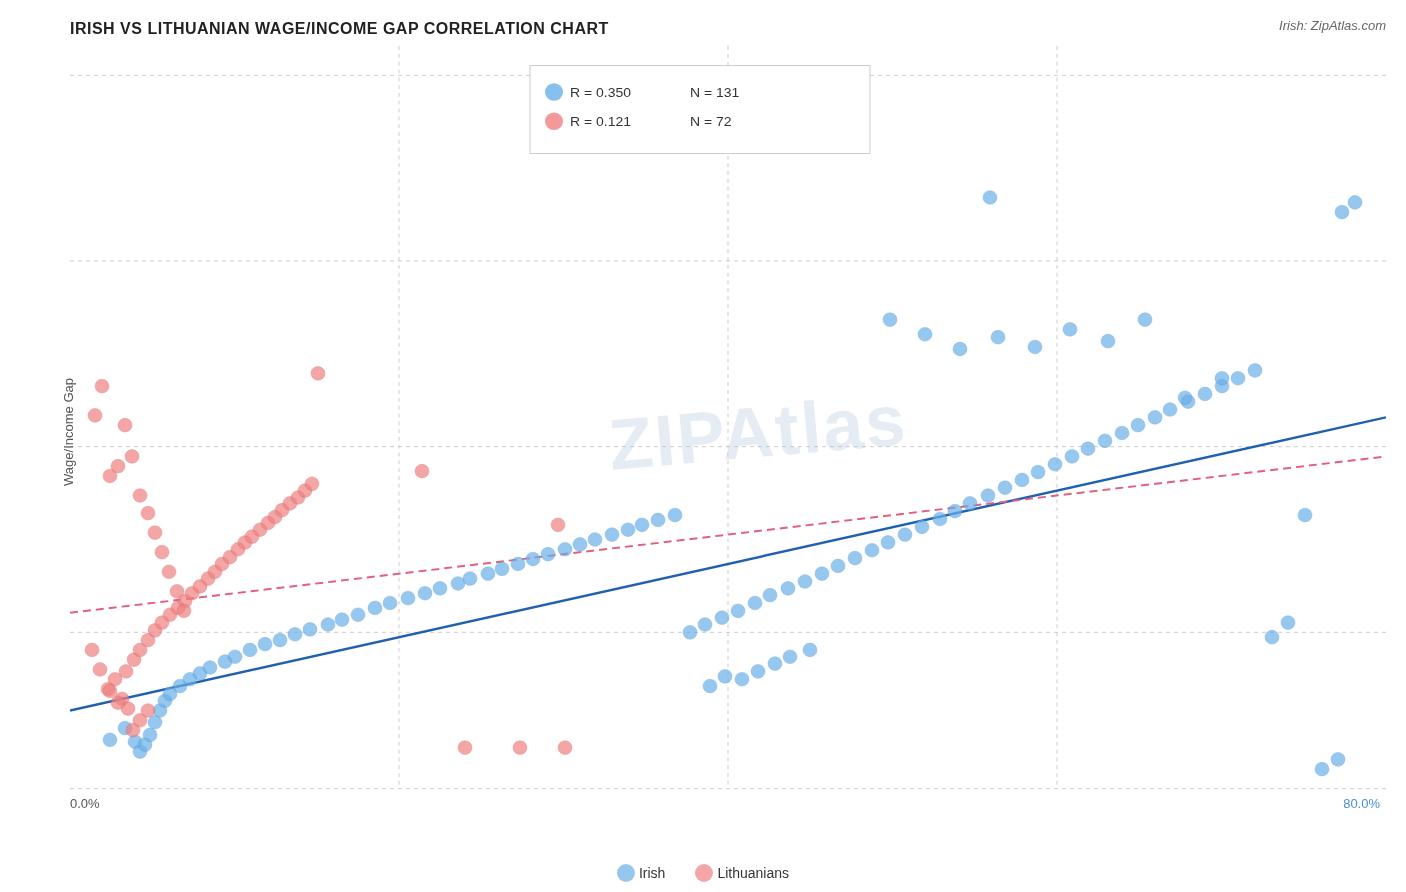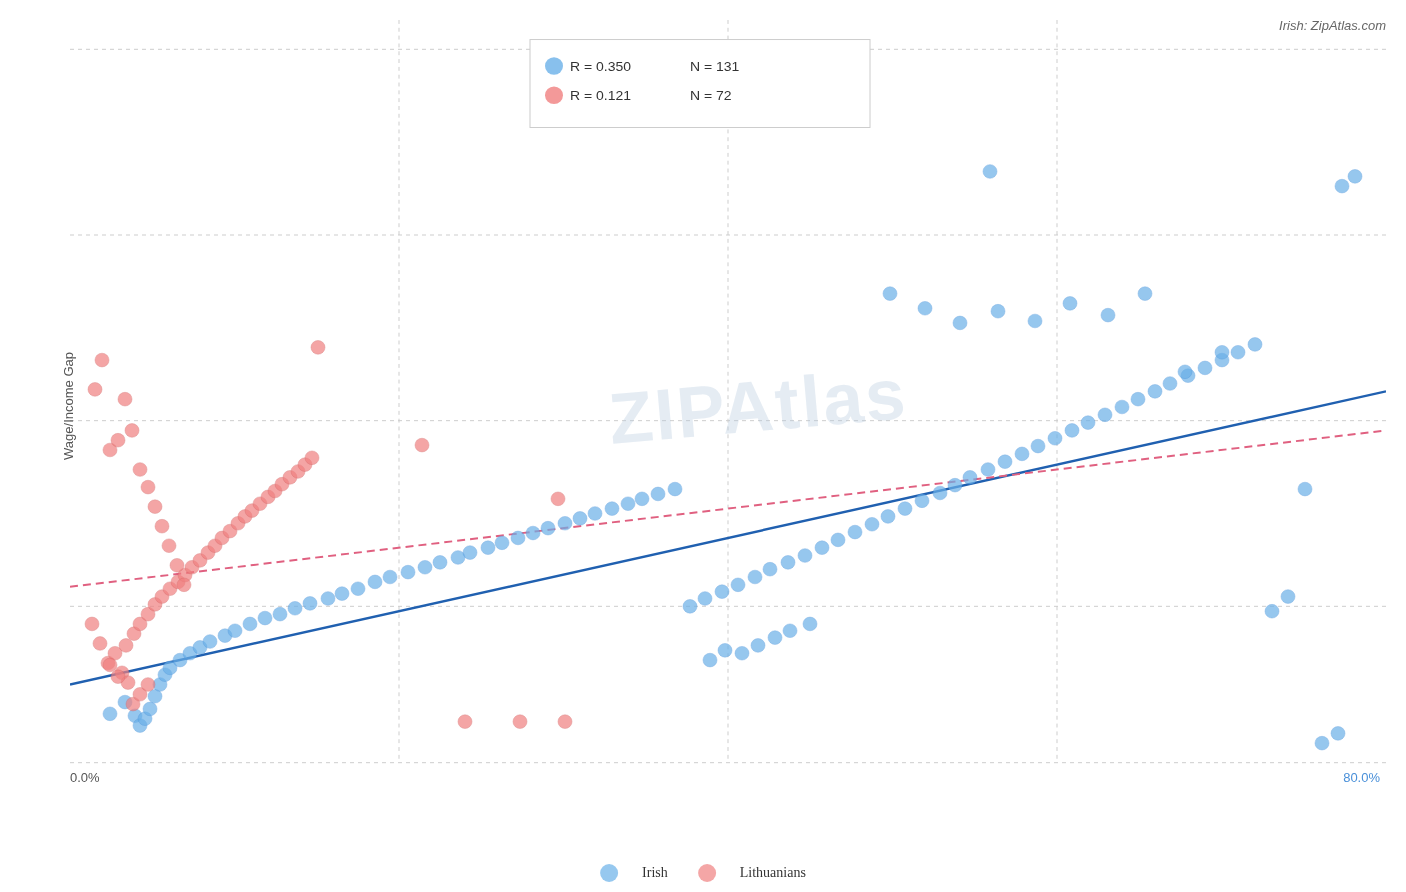--- a/index.html
+++ b/index.html
@@ -56,24 +56,23 @@
       bottom: 10px;
       left: 50%;
       transform: translateX(-50%);
       display: flex;
       align-items: center;
       gap: 30px;
     }
     .legend-item {
       display: flex;
       align-items: center;
-      gap: 24px;
+      gap: 4px;
       font-size: 14px;
       color: #333;
-      font-family: Liberation Serif, serif;
     }
     .legend-circle {
       width: 18px;
       height: 18px;
       border-radius: 50%;
       opacity: 0.7;
     }
     .watermark {
       position: absolute;
       top: 50%;
@@ -84,20 +83,21 @@
       color: rgba(180, 200, 220, 0.35);
       pointer-events: none;
       white-space: nowrap;
       letter-spacing: 2px;
     }
   </style>
 </head>
 <body>
 
 <div class="chart-container">
+  <div class="chart-title">IRISH VS LITHUANIAN WAGE/INCOME GAP CORRELATION CHART</div>
   <div class="source-label">Irish: ZipAtlas.com</div>
 
   <div class="chart-area">
     <div class="y-axis-label">Wage/Income Gap</div>
 
     <div class="watermark">ZIPAtlas</div>
 
     <svg class="main-chart" viewBox="0 0 1316 790" preserveAspectRatio="none" id="chart-svg">
 
       <line x1="0" y1="30" x2="1316" y2="30" stroke="#ccc" stroke-width="1" stroke-dasharray="4,4"></line>

